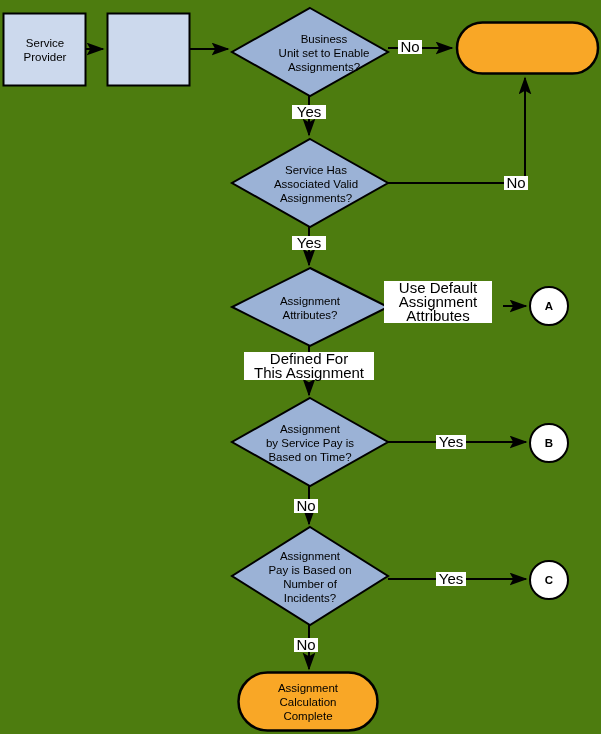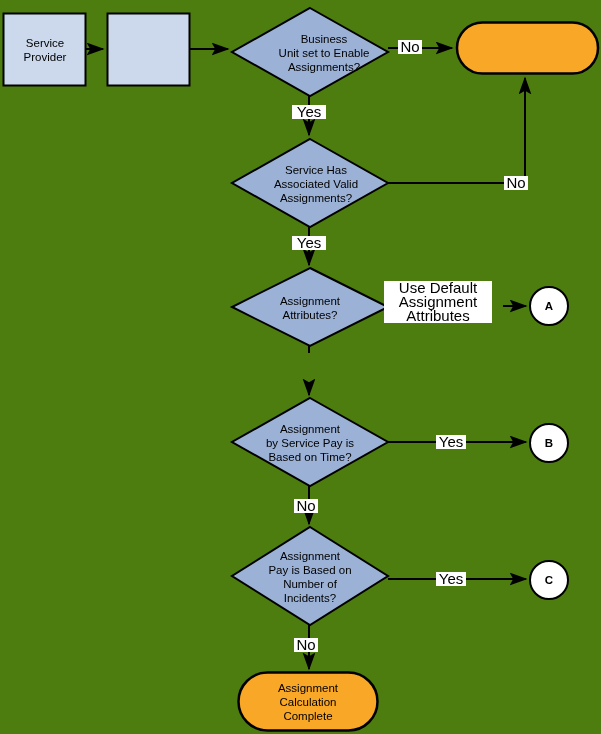--- a/index.html
+++ b/index.html
@@ -184,20 +184,22 @@
   <div class="edge-label" style="left:292px; top:105px; width:34px;">Yes</div>
 
   <div class="edge-label" style="left:504px; top:176px; width:24px;">No</div>
 
   <div class="edge-label" style="left:292px; top:236px; width:34px;">Yes</div>
 
   <div class="edge-label" style="left:384px; top:281px; width:108px;">Use Default
 Assignment
 Attributes</div>
 
+  <div class="edge-label" style="left:244px; top:352px; width:130px;">Defined For
+This Assignment</div>
 
   <div class="edge-label" style="left:436px; top:435px; width:30px;">Yes</div>
 
   <div class="edge-label" style="left:294px; top:499px; width:24px;">No</div>
 
   <div class="edge-label" style="left:436px; top:572px; width:30px;">Yes</div>
 
   <div class="edge-label" style="left:294px; top:638px; width:24px;">No</div>
 
 </div>

